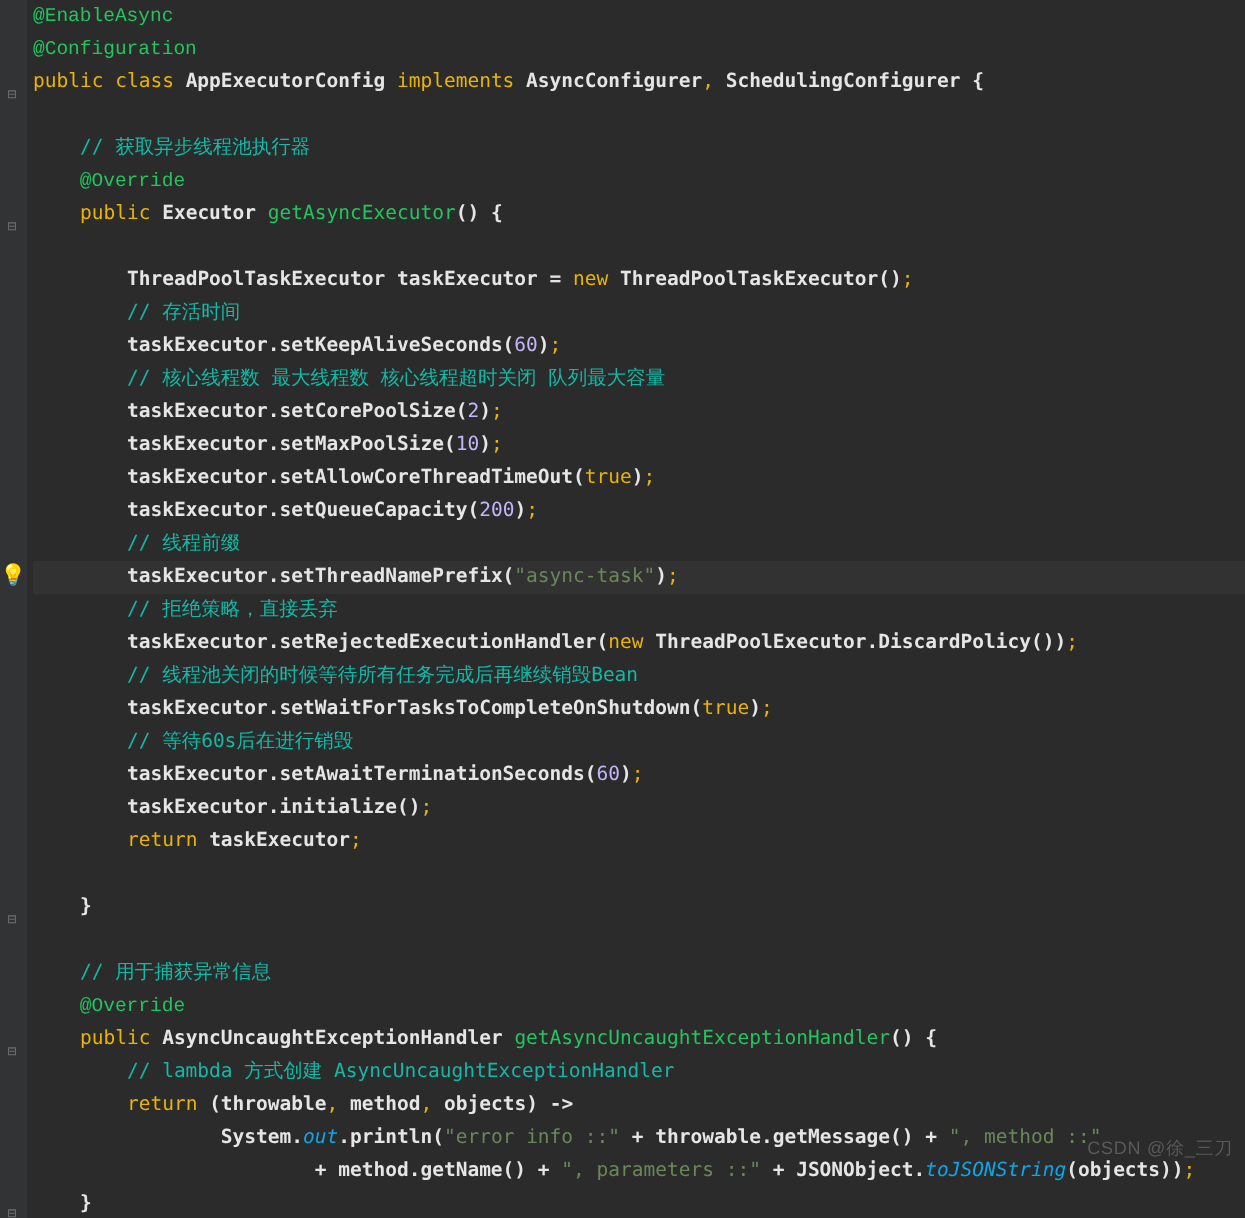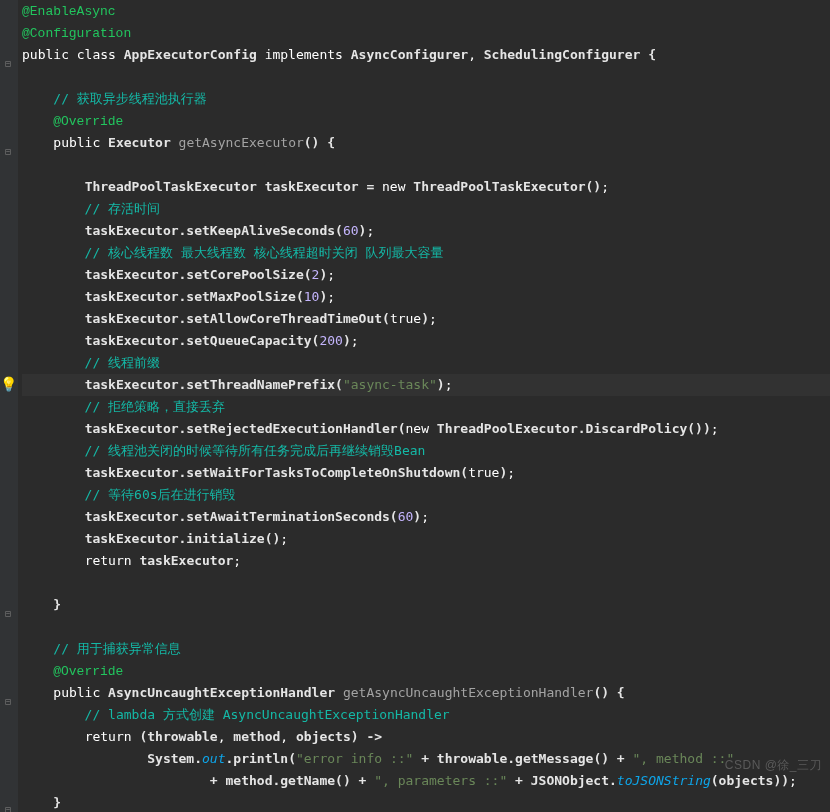--- a/index.html
+++ b/index.html
@@ -41,27 +41,27 @@
     padding-left: 4px;
     white-space: pre;
     flex: 1;
   }
   .line {
     height: 22px;
   }
   .line.hl {
     background: #323232;
   }
-  .kw { color: #ffffff; }
+  .kw { color: #eab308; }
   .ann { color: #22c55e; font-family: Liberation Mono, monospace; }
   .str { color: #6a8759; }
   .num { color: #c4b5fd; }
   .cmt { color: #14b8a6; }
   .static-field { color: #0ea5e9; font-style: italic; }
-  .method-decl { color: #a3a3a3; }
+  .method-decl { color: #22c55e; }
   .ident { color: #e5e5e5; font-weight: bold; }
   .watermark {
     position: absolute;
     right: 8px;
     bottom: 36px;
     font-size: 12px;
     color: #5a5a5a;
     font-family: sans-serif;
     letter-spacing: 0.5px;
   }

